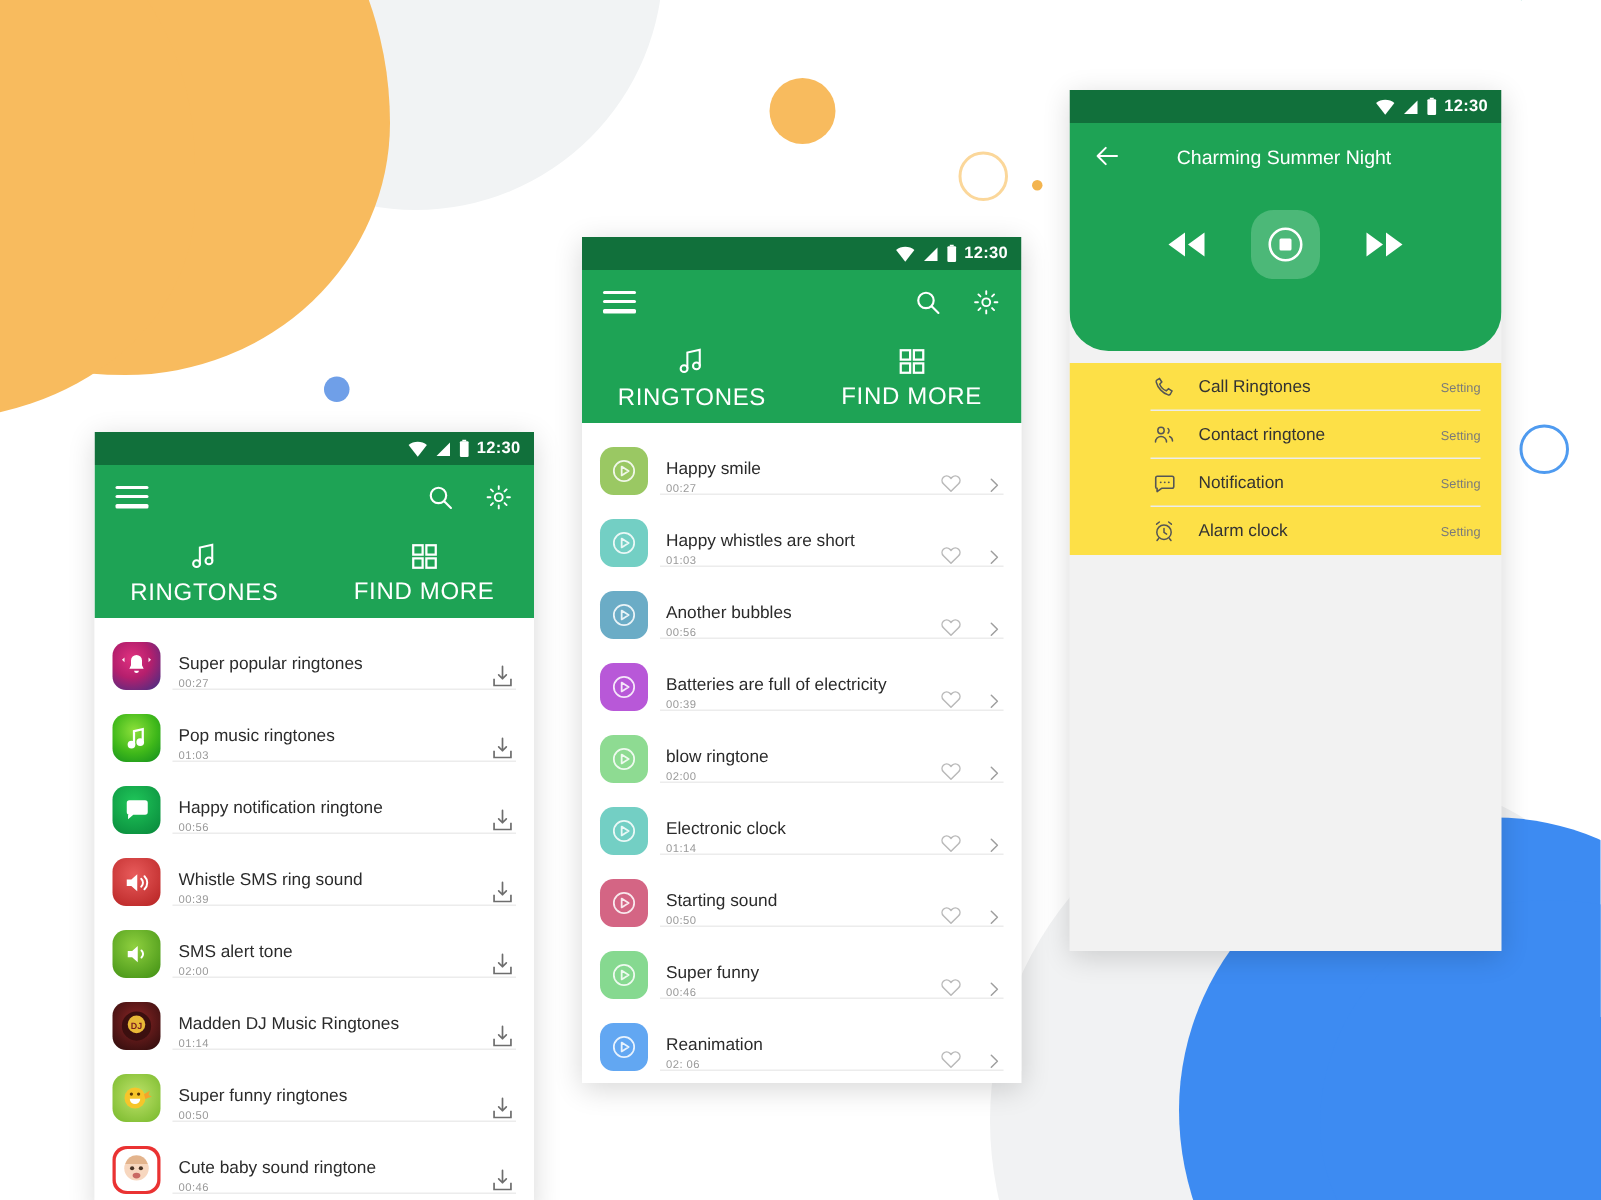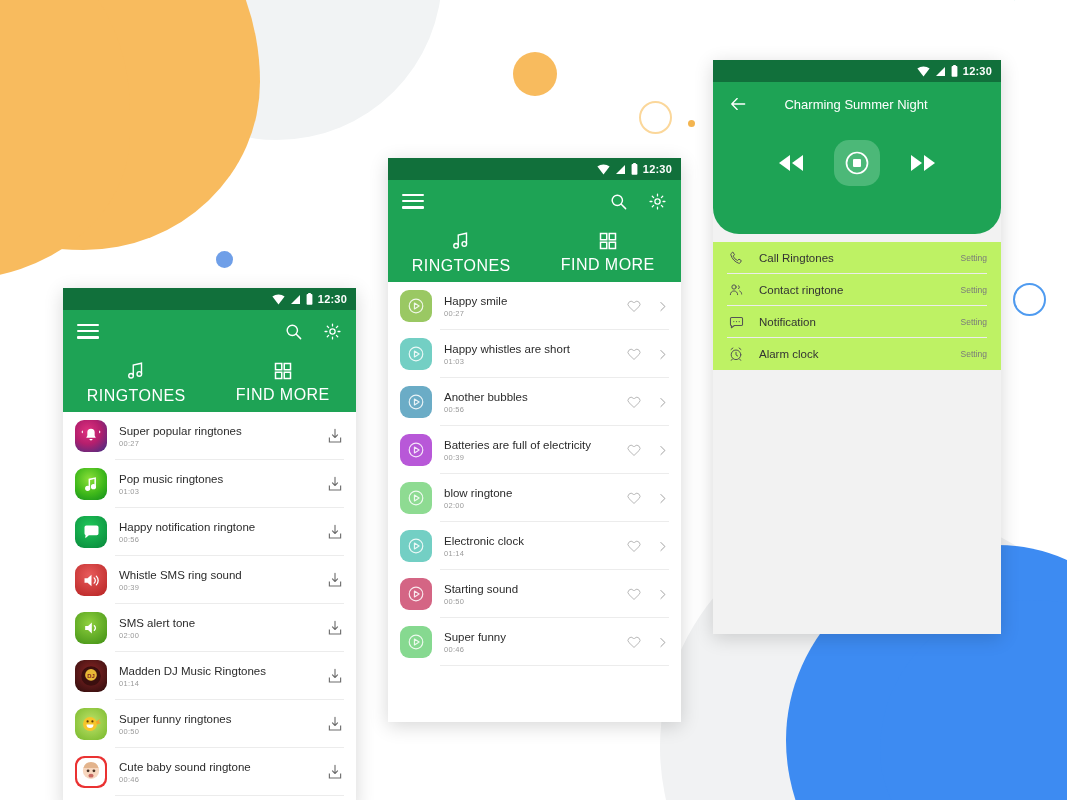--- a/index.html
+++ b/index.html
@@ -83,21 +83,21 @@
     justify-content:space-between;cursor:pointer;}
   .hamburger i{display:block;height:2.2px;background:#fff;border-radius:1px;}
   .appbar-actions{display:flex;align-items:center;gap:20px;}
   .tabs{display:flex;height:60px;}
   .tab{flex:1;display:flex;flex-direction:column;align-items:center;
     justify-content:center;gap:5px;color:#fff;}
   .tab-label{font-size:16px;letter-spacing:.45px;}
 
   
   .list{background:#fff;}
-  .row{display:flex;align-items:center;height:48px;padding:0 12px;position:relative;}
+  .row{display:flex;align-items:flex-end;height:48px;padding:0 12px;position:relative;}
   .row .sep{position:absolute;left:52px;right:12px;bottom:0;height:1px;background:#ececec;}
   .thumb{width:32px;height:32px;border-radius:9px;flex:0 0 auto;
     display:flex;align-items:center;justify-content:center;position:relative;overflow:hidden;}
   .meta{flex:1;margin-left:12px;min-width:0;}
   .title{font-size:11.5px;color:#2b2b2b;white-space:nowrap;overflow:hidden;
     text-overflow:ellipsis;line-height:14px;}
   .dur{font-size:7.5px;color:#9a9a9a;letter-spacing:.3px;margin-top:1px;}
   .dl{width:18px;height:18px;flex:0 0 auto;}
   .heart{width:16px;height:16px;flex:0 0 auto;margin-right:14px;}
   .chev{width:13px;height:13px;flex:0 0 auto;}
@@ -111,21 +111,21 @@
   #phone3{left:713px;top:60px;width:288px;height:574px;background:#f2f2f2;}
   .player{background:#1ea355;border-radius:0 0 26px 26px;height:152px;position:relative;}
   .player-top{height:44px;display:flex;align-items:center;padding:0 15px;}
   .player-title{flex:1;text-align:center;color:#fff;font-size:13px;
     margin-right:22px;}
   .controls{display:flex;align-items:center;justify-content:center;gap:28px;
     margin-top:14px;}
   .ctrl-btn{cursor:pointer;}
   .stop-btn{width:46px;height:46px;border-radius:15px;background:#4cb878;
     display:flex;align-items:center;justify-content:center;}
-  .settings-card{background:#bef264;margin-top:8px;}
+  .settings-card{background:#fde047;margin-top:8px;padding-left:40px;}
   .srow{display:flex;align-items:center;height:32px;padding:0 14px;position:relative;}
   .srow .sep{position:absolute;left:14px;right:14px;bottom:0;height:1px;background:#ececec;}
   .sicon{width:18px;height:18px;flex:0 0 auto;display:flex;align-items:center;justify-content:center;}
   .slabel{flex:1;margin-left:14px;font-size:11.5px;color:#333;}
   .ssetting{font-size:8.5px;color:#7a7a7a;}
 </style>
 </head>
 <body>
 
 <div class="stage">
@@ -562,20 +562,39 @@
             <div class="dur">00:46</div>
           </div>
           <svg class="heart" viewBox="0 0 24 24" fill="none" stroke="#b9b9b9" stroke-width="1.5">
             <path d="M12 20.2 4.4 12.8a4.6 4.6 0 0 1 0-6.5 4.6 4.6 0 0 1 6.5 0l1.1 1.1 1.1-1.1a4.6 4.6 0 0 1 6.5 0 4.6 4.6 0 0 1 0 6.5z" stroke-linejoin="round"></path>
           </svg>
           <svg class="chev" viewBox="0 0 24 24" fill="none" stroke="#9e9e9e" stroke-width="1.8" stroke-linecap="round" stroke-linejoin="round">
             <path d="M9 4.5 16.5 12 9 19.5"></path>
           </svg>
           <div class="sep"></div>
         </div>
+        <div class="row">
+          <div class="thumb" style="background:#62a7f2">
+            <svg width="22" height="22" viewBox="0 0 24 24" fill="none" stroke="rgba(255,255,255,.85)" stroke-width="1.3">
+              <circle cx="12" cy="12" r="7.4"></circle>
+              <path d="M10.3 8.8 15.4 12l-5.1 3.2z" stroke-linejoin="round"></path>
+            </svg>
+          </div>
+          <div class="meta">
+            <div class="title">Reanimation</div>
+            <div class="dur">02:  06</div>
+          </div>
+          <svg class="heart" viewBox="0 0 24 24" fill="none" stroke="#b9b9b9" stroke-width="1.5">
+            <path d="M12 20.2 4.4 12.8a4.6 4.6 0 0 1 0-6.5 4.6 4.6 0 0 1 6.5 0l1.1 1.1 1.1-1.1a4.6 4.6 0 0 1 6.5 0 4.6 4.6 0 0 1 0 6.5z" stroke-linejoin="round"></path>
+          </svg>
+          <svg class="chev" viewBox="0 0 24 24" fill="none" stroke="#9e9e9e" stroke-width="1.8" stroke-linecap="round" stroke-linejoin="round">
+            <path d="M9 4.5 16.5 12 9 19.5"></path>
+          </svg>
+          <div class="sep"></div>
+        </div>
       </div>
   </div>
 
   <div class="phone" id="phone3">
     <div class="statusbar">
       <svg class="sb-ic" width="13" height="11" viewBox="0 0 13 11">
           <path d="M6.5 10.5 0.4 2.6C2.1 1.2 4.2 0.5 6.5 0.5s4.4 0.7 6.1 2.1z" fill="#fff"></path>
         </svg>
       <svg class="sb-ic" width="11" height="11" viewBox="0 0 11 11">
           <path d="M10 1v9H1z" fill="#fff"></path>

